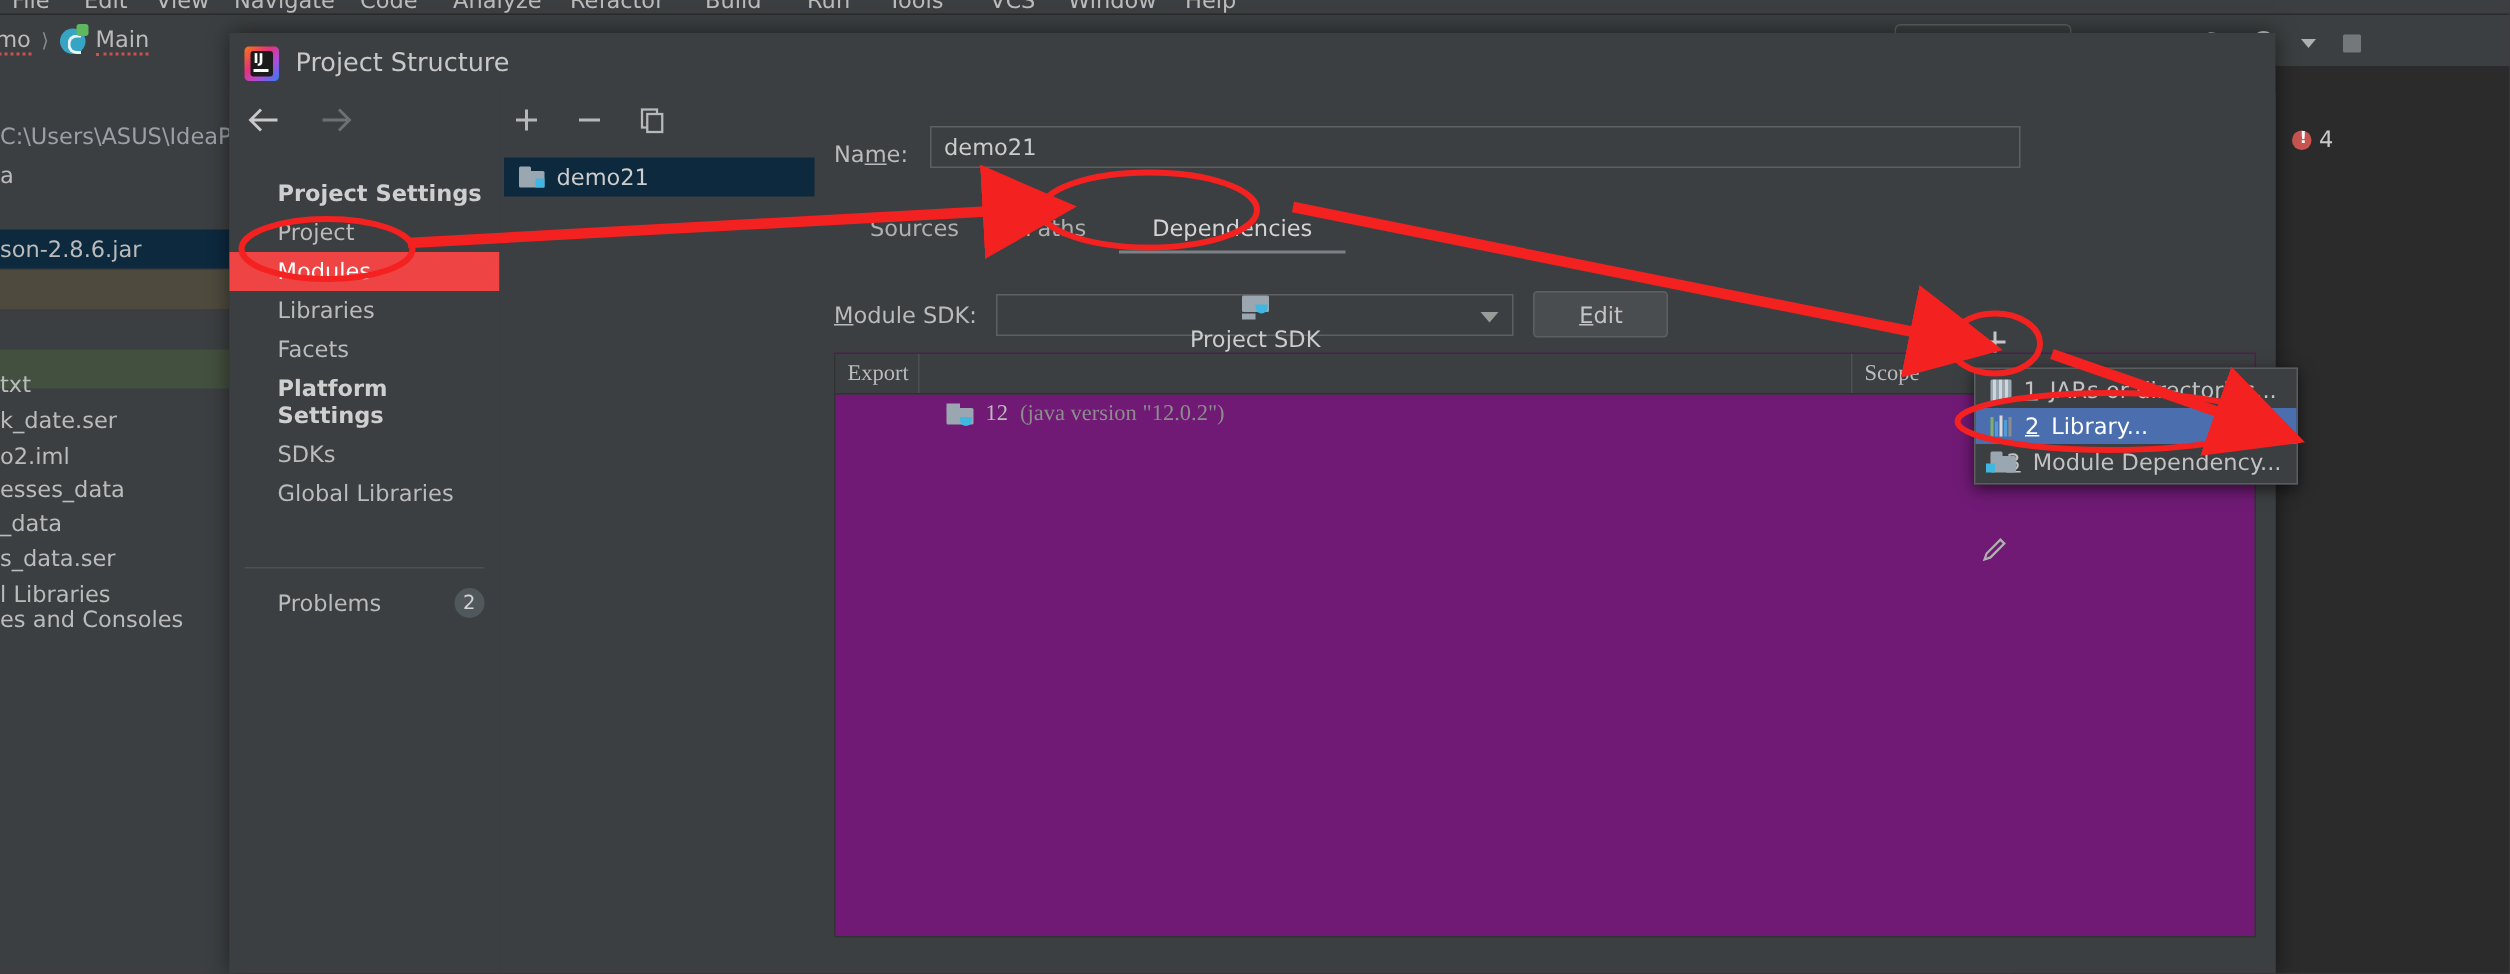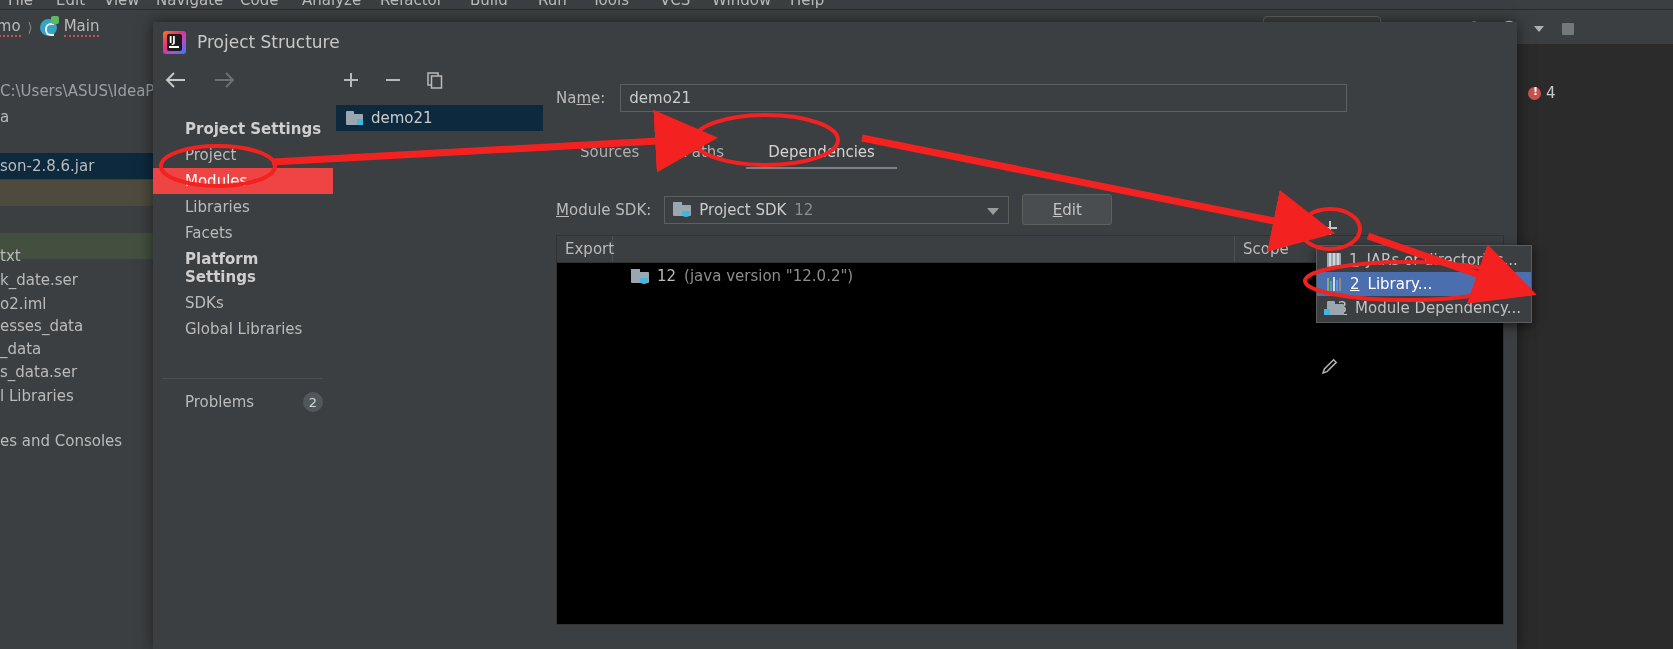--- a/index.html
+++ b/index.html
@@ -84,46 +84,46 @@
   #mod-toolbar{position:absolute;left:8px;top:8px;display:flex;gap:22px;align-items:center;font-size:22px;color:#b4b4b4;}
   #mod-item{position:absolute;left:3px;top:43px;width:207px;height:26px;background:#0d293e;
     display:flex;align-items:center;gap:8px;padding-left:10px;box-sizing:border-box;font-size:15px;color:#ccc;}
   .folder-ico{width:17px;height:14px;position:relative;display:inline-block;}
   .folder-ico .b{position:absolute;left:0;bottom:0;width:17px;height:11px;background:#9aa7b0;border-radius:1px;}
   .folder-ico .t{position:absolute;left:0;top:0;width:8px;height:4px;background:#9aa7b0;border-radius:1px 1px 0 0;}
   .folder-ico .d{position:absolute;right:0px;bottom:0px;width:6px;height:6px;background:#40b6e0;}
 
   
   #dlg-content{position:absolute;left:393px;top:40px;width:971px;height:587px;background:#3c3f41;}
-  #name-row{position:absolute;left:10px;top:22px;display:flex;align-items:center;gap:15px;}
+  #name-row{position:absolute;left:10px;top:22px;display:flex;align-items:flex-end;gap:15px;}
   #name-label{font-size:15px;color:#bbb;}
   #name-input{width:727px;height:28px;background:#3c3f41;border:1px solid #5e6060;
     color:#ccc;font-size:15px;padding:0 8px;box-sizing:border-box;line-height:26px;}
   .u{text-decoration:underline;}
 
   #tabs{position:absolute;left:12px;top:75px;display:flex;gap:0px;align-items:flex-end;justify-content:space-between;}
   .tab{padding:6px 22px;font-size:15px;color:#b0b0b0;border-bottom:2px solid transparent;}
   .tab.active{color:#d4d4d4;border-bottom:2px solid #7b8186;}
 
   #sdk-row{position:absolute;left:10px;top:132px;display:flex;align-items:center;gap:13px;}
   #sdk-label{font-size:15px;color:#bbb;}
   #sdk-select{width:345px;height:28px;border:1px solid #5e6060;background:#3c3f41;
-    display:flex;align-items:center;gap:8px;padding:0 8px;box-sizing:border-box;font-size:15px;color:#ccc;position:relative;}
+    display:flex;align-items:center;gap:8px;padding:12px 8px;box-sizing:border-box;font-size:15px;color:#ccc;position:relative;flex-direction:column;}
   #sdk-select .caret2{position:absolute;right:9px;top:11px;width:0;height:0;
     border-left:6px solid transparent;border-right:6px solid transparent;border-top:7px solid #9a9c9c;}
   .sdk-ico{width:18px;height:15px;position:relative;}
   .sdk-ico .b{position:absolute;left:0;bottom:1px;width:18px;height:11px;background:#9aa7b0;border-radius:1px;}
   .sdk-ico .t{position:absolute;left:0;top:0;width:9px;height:4px;background:#9aa7b0;}
   .sdk-ico .c{position:absolute;right:1px;bottom:0px;width:8px;height:6px;background:#40b6e0;border-radius:0 0 4px 4px;}
   #edit-btn{width:88px;height:29px;border:1px solid #5e6060;border-radius:3px;background:#4a4d4f;
     display:flex;align-items:center;justify-content:center;font-size:15px;color:#c4c4c4;}
 
   
-  #dep-table{position:absolute;left:10px;top:173px;width:948px;height:390px;background:#000000;
-    border:1px solid #323232;box-sizing:border-box;}
+  #dep-table{position:absolute;left:10px;top:173px;width:948px;height:390px;background:#701a75;
+    border:1px solid #323232;box-sizing:border-box;font-family:Liberation Serif, serif;}
   #dep-header{position:absolute;left:0;top:0;width:946px;height:26px;background:#3c3f41;
     border-bottom:1px solid #2f3234;display:flex;align-items:center;font-size:15px;color:#bbb;}
   #dep-header .hc{height:26px;line-height:26px;box-sizing:border-box;border-right:1px solid #4d5052;padding:0 8px;}
   .dep-row{position:absolute;left:0;width:946px;height:26px;display:flex;align-items:center;
     gap:8px;padding-left:74px;box-sizing:border-box;font-size:15px;}
   .dep-row.sel{background:#4b6eaf;color:#fff;}
   .dep-dim{color:#8d8d8d;}
   .msrc-ico{width:17px;height:14px;position:relative;}
   .msrc-ico .b{position:absolute;left:0;bottom:0;width:17px;height:11px;background:#9aa7b0;border-radius:1px;}
   .msrc-ico .t{position:absolute;left:0;top:0;width:8px;height:4px;background:#9aa7b0;}
@@ -188,21 +188,21 @@
 <div class="abs file-row" style="top:78px;width:153px;color:#9aa0a6;">C:\Users\ASUS\IdeaPr</div>
 <div class="abs file-row" style="top:104px;width:153px;">a</div>
 <div class="abs file-row" style="top:153px;width:153px;">son-2.8.6.jar</div>
 <div class="abs file-row" style="top:243px;width:153px;">txt</div>
 <div class="abs file-row" style="top:267px;width:153px;">k_date.ser</div>
 <div class="abs file-row" style="top:291px;width:153px;">o2.iml</div>
 <div class="abs file-row" style="top:313px;width:153px;">esses_data</div>
 <div class="abs file-row" style="top:336px;width:153px;">_data</div>
 <div class="abs file-row" style="top:359px;width:153px;">s_data.ser</div>
 <div class="abs file-row" style="top:383px;width:153px;">l Libraries</div>
-<div class="abs file-row" style="top:428px;width:122px;">es and Consoles</div>
+<div class="abs file-row" style="top:400px;width:122px;">es and Consoles</div>
 
 <div class="abs" id="right-editor"></div>
 <div class="abs" id="err-badge">
   <span class="err-dot"></span>
   <span style="color:#c9c9c9;font-size:15px">4</span>
 </div>
 
 <div class="abs" id="toolbar-right">
   <span class="tb-ico">
     <svg width="18" height="18" viewBox="0 0 18 18">

